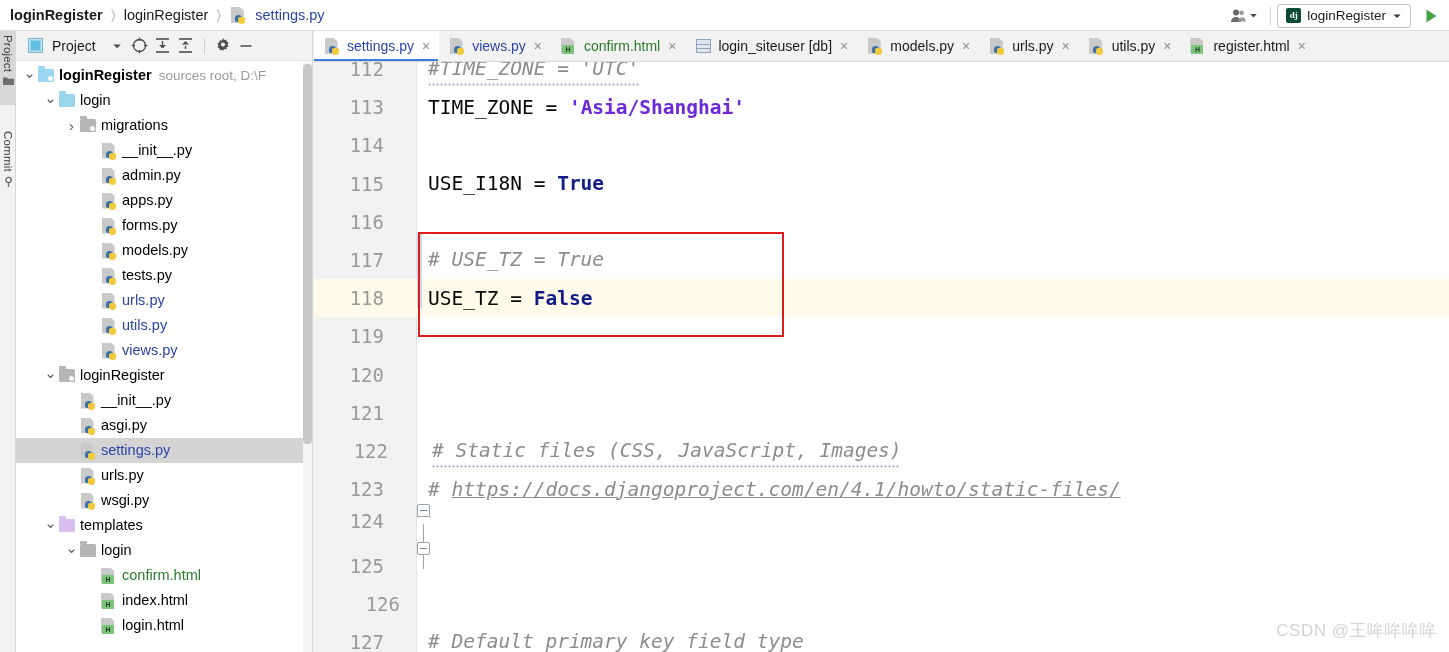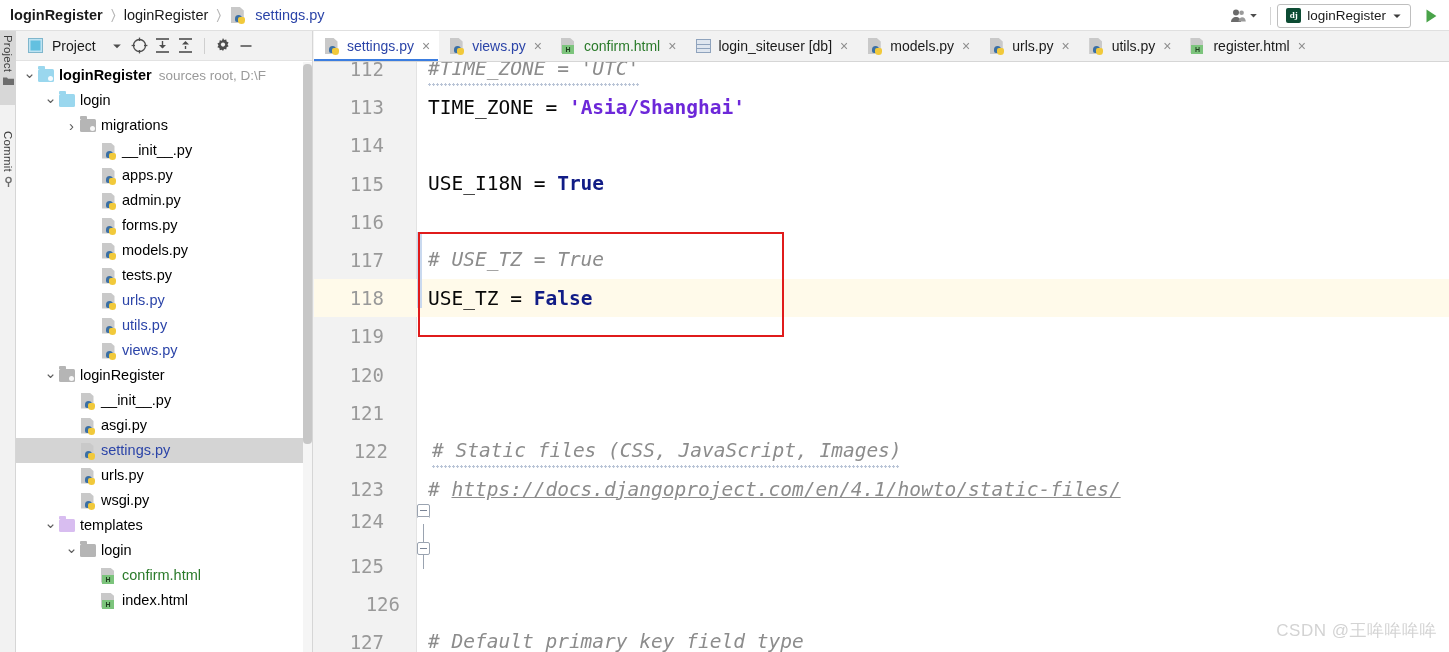--- a/index.html
+++ b/index.html
@@ -379,32 +379,32 @@
         </div>
         <div class="trow">
           <span class="arrow none" style="margin-left: 69px;"></span>
           <span class="ficon">
             <span class="pyicon">
               <span class="sheet"></span>
               <span class="py1"></span>
               <span class="py2"></span>
             </span>
           </span>
+          <span class="tlabel">admin.py</span>
+        </div>
+        <div class="trow">
+          <span class="arrow none" style="margin-left: 69px;"></span>
+          <span class="ficon">
+            <span class="pyicon">
+              <span class="sheet"></span>
+              <span class="py1"></span>
+              <span class="py2"></span>
+            </span>
+          </span>
           <span class="tlabel">apps.py</span>
-        </div>
-        <div class="trow">
-          <span class="arrow none" style="margin-left: 69px;"></span>
-          <span class="ficon">
-            <span class="pyicon">
-              <span class="sheet"></span>
-              <span class="py1"></span>
-              <span class="py2"></span>
-            </span>
-          </span>
-          <span class="tlabel">admin.py</span>
         </div>
         <div class="trow">
           <span class="arrow none" style="margin-left: 69px;"></span>
           <span class="ficon">
             <span class="pyicon">
               <span class="sheet"></span>
               <span class="py1"></span>
               <span class="py2"></span>
             </span>
           </span>
@@ -553,20 +553,30 @@
         </div>
         <div class="trow">
           <span class="arrow none" style="margin-left: 69px;"></span>
           <span class="ficon">
             <span class="htmlicon">
               <span class="sheet"></span>
               <span class="hbox">H</span>
             </span>
           </span>
           <span class="tlabel">index.html</span>
+        </div>
+        <div class="trow">
+          <span class="arrow none" style="margin-left: 69px;"></span>
+          <span class="ficon">
+            <span class="htmlicon">
+              <span class="sheet"></span>
+              <span class="hbox">H</span>
+            </span>
+          </span>
+          <span class="tlabel">login.html</span>
         </div>
       </div>
     <div class="tree-scrollbar">
       <div class="tree-scrollthumb" style="top:2px;height:380px;"></div>
     </div>
   </div>
 
   <div class="editor-area">
     <div class="tabbar" id="tabbar-host">
         <div class="etab active">

